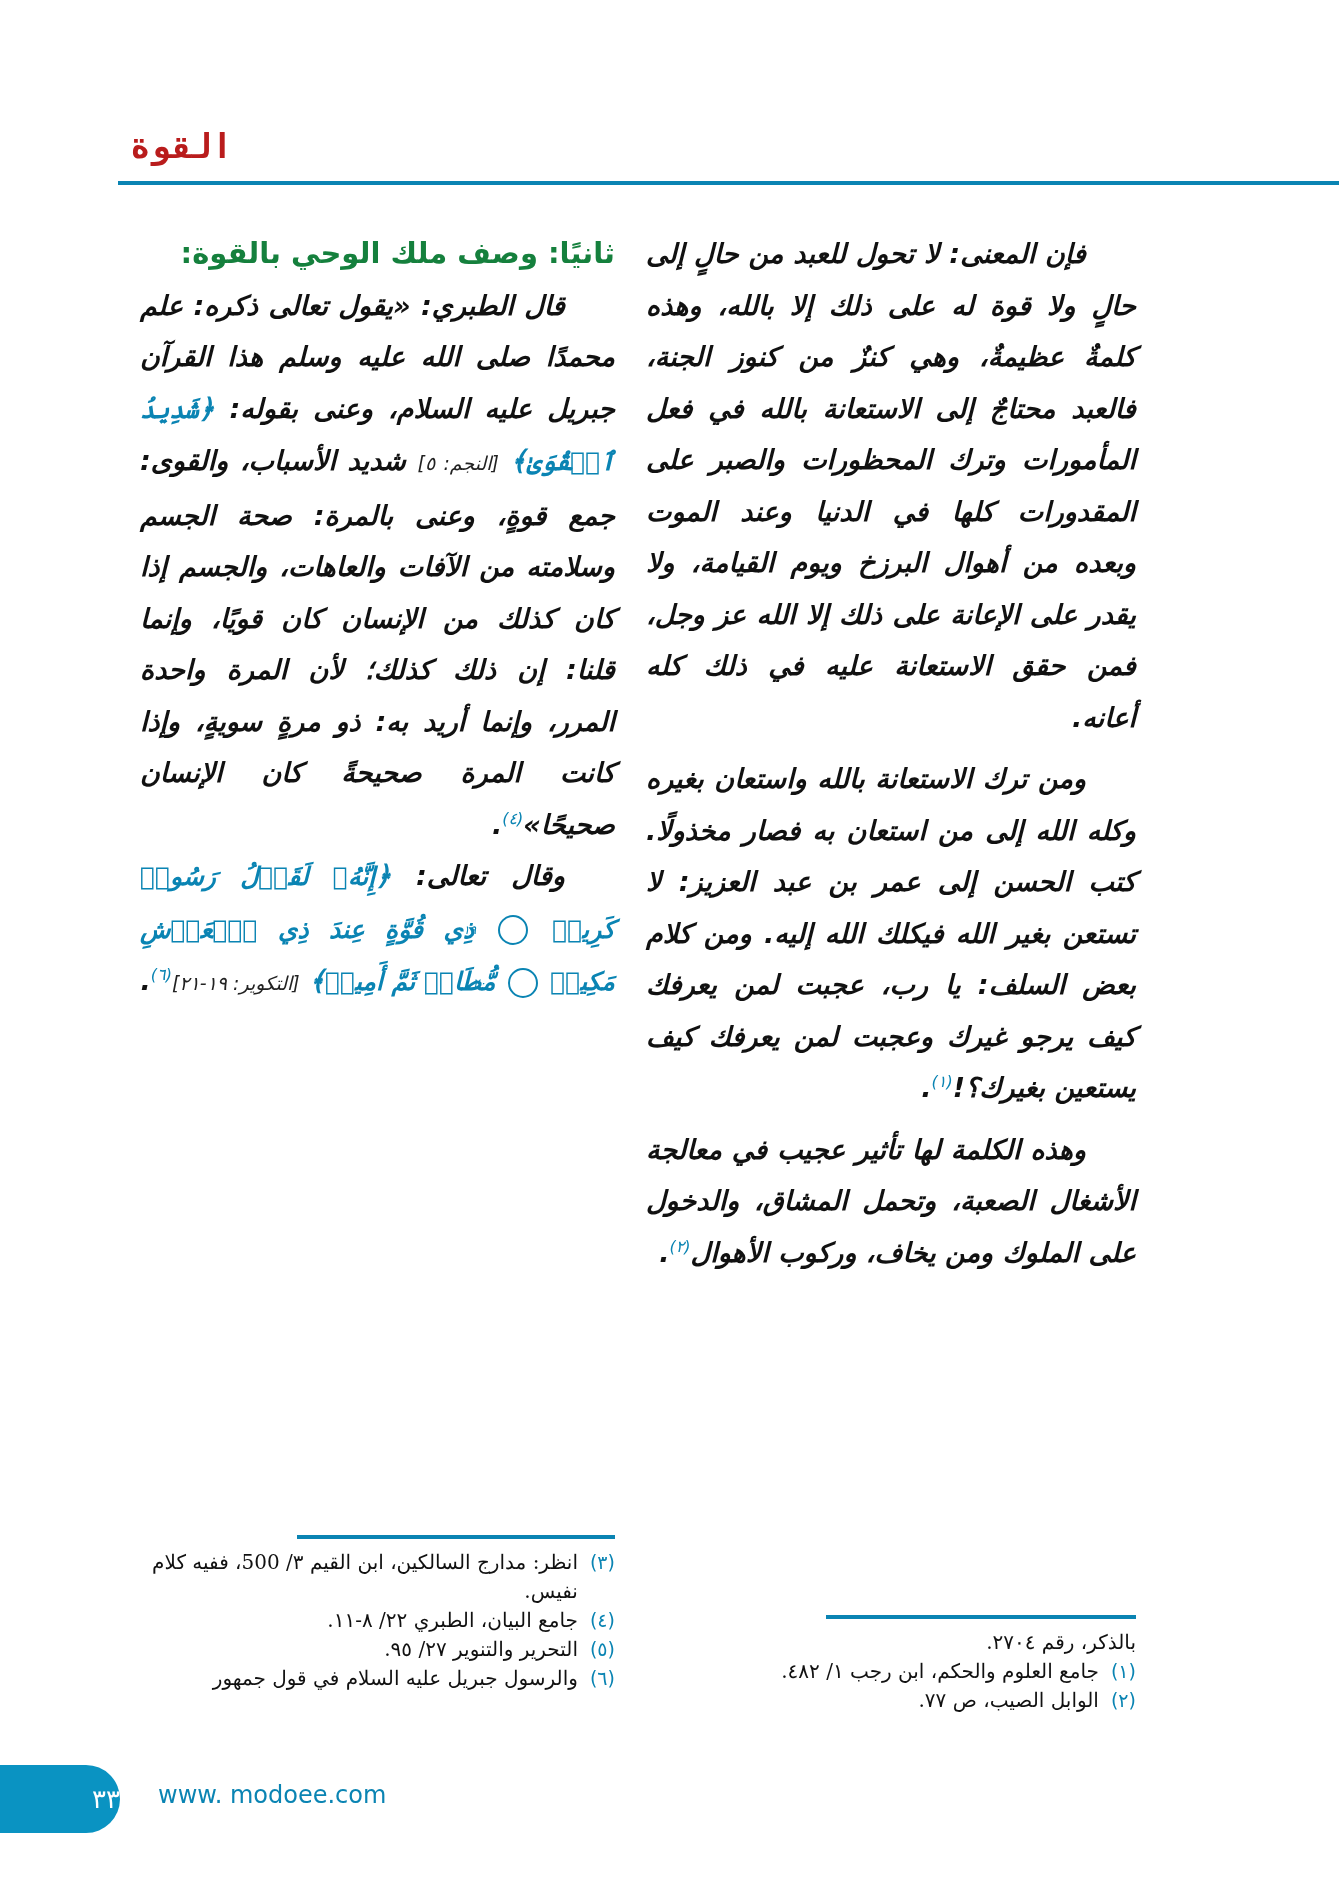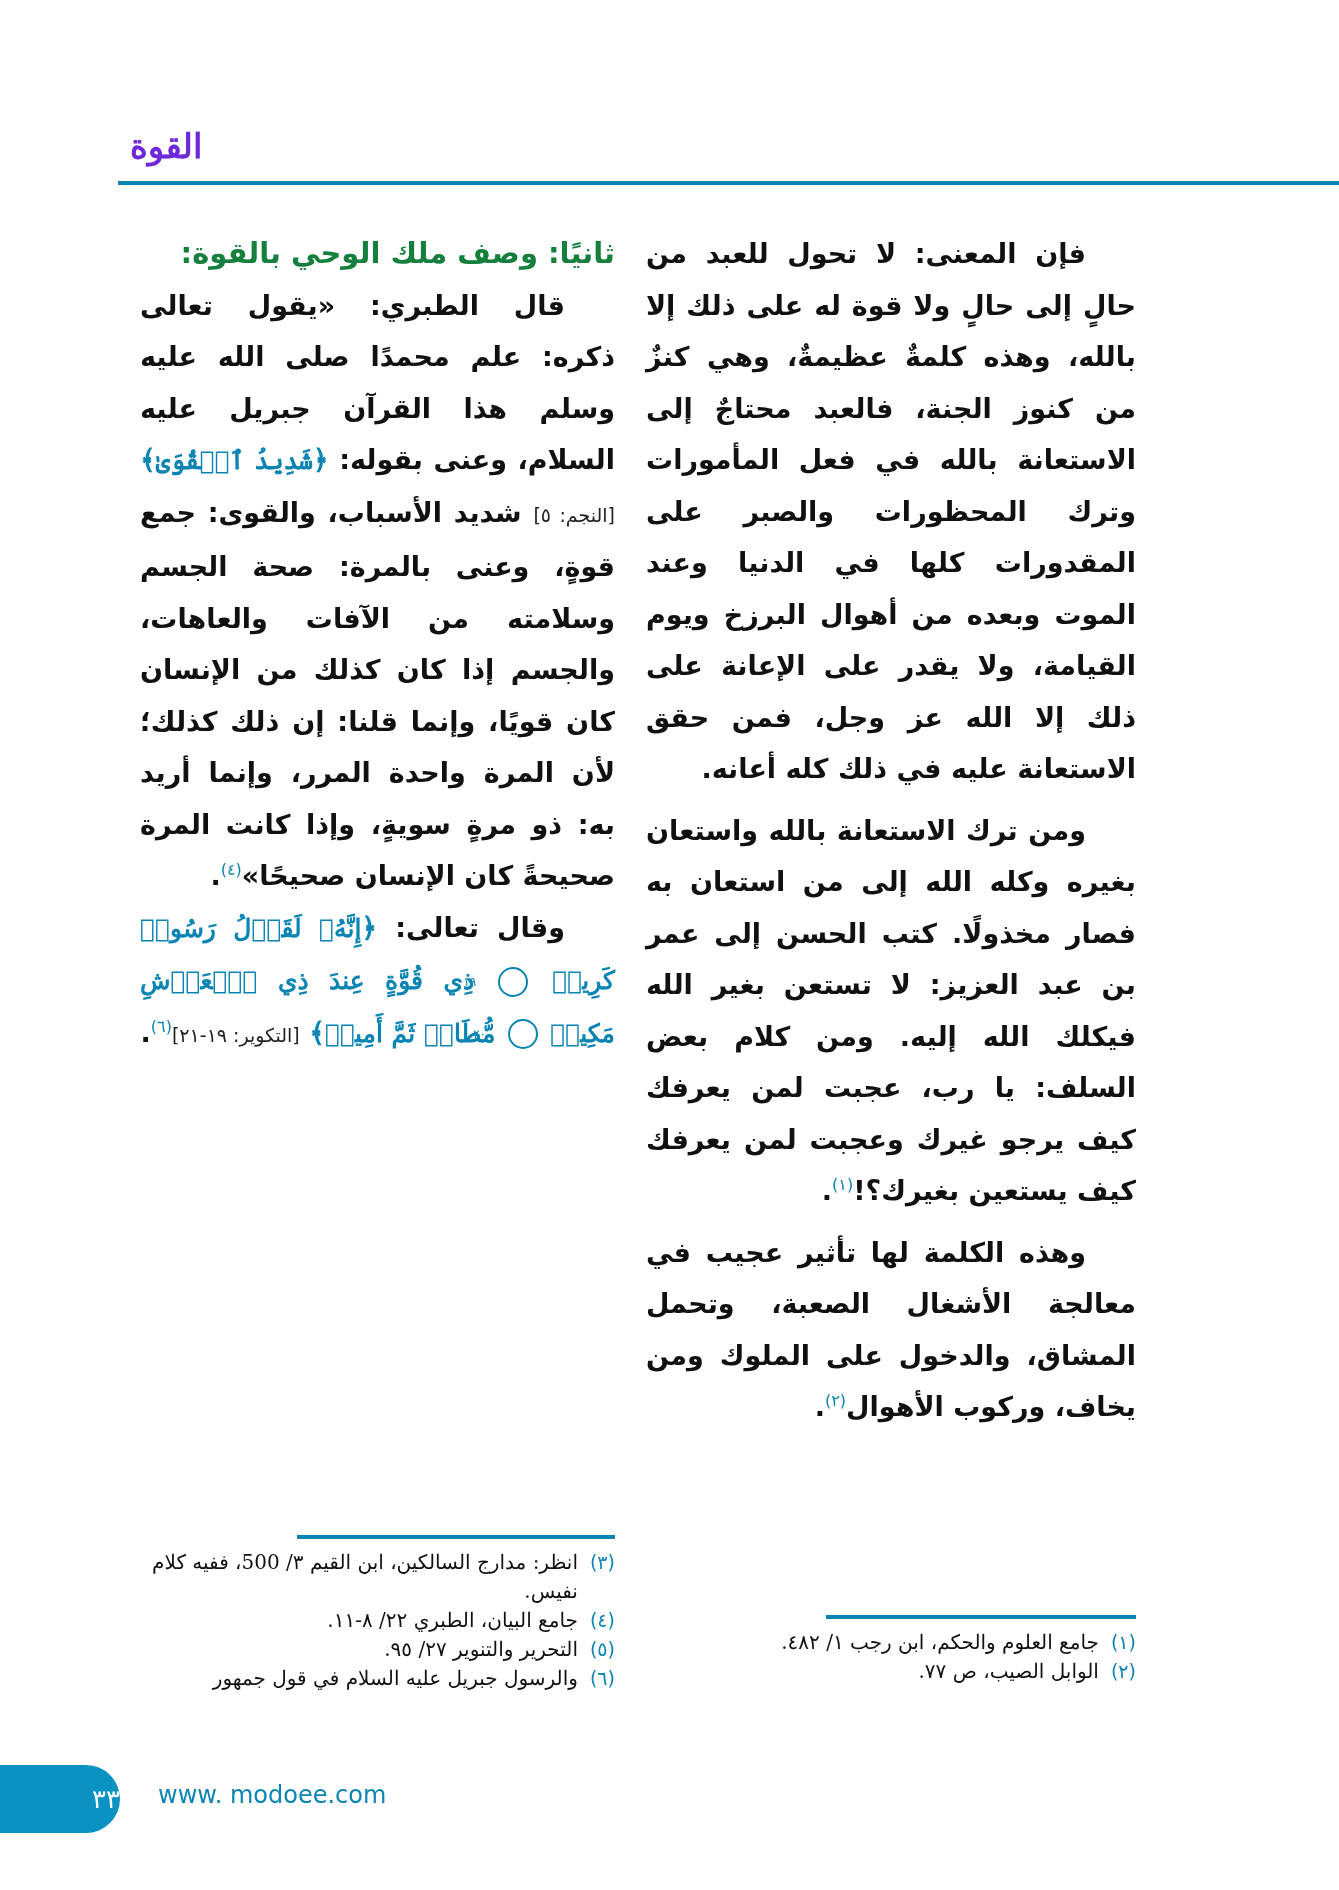--- a/index.html
+++ b/index.html
@@ -2,36 +2,36 @@
 <html><head>
 <meta charset="utf-8">
 <style>
   html, body { margin: 0; padding: 0; background: #ffffff; }
   body {
     width: 1339px; height: 1890px; position: relative; overflow: hidden;
     font-family: "DejaVu Sans", sans-serif; color: #111;
   }
   .header-title {
     position: absolute; left: 130px; top: 126px;
-    font-family: Liberation Sans, sans-serif; font-size: 34px; font-weight: bold;
-    color: #6d28d9; direction: rtl;
+    font-family: Liberation Mono, monospace; font-size: 34px; font-weight: bold;
+    color: #b91c1c; direction: rtl;
   }
   .header-rule {
     position: absolute; left: 118px; right: 0; top: 181px; height: 4px;
     background: #0a84b3;
   }
   .col {
     position: absolute; direction: rtl; text-align: justify;
     font-family: "DejaVu Sans", sans-serif; font-weight: bold;
     font-size: 27px; line-height: 51.5px;
   }
   .col-right { left: 646px; width: 490px; top: 228px; }
   .col-left { left: 140px; width: 475px; top: 228px; }
   .para { margin: 0; text-indent: 0; }
-  .para.indent { text-indent: 50px; }
+  .para.indent { text-indent: 50px; font-style: italic; }
   .para.gap { margin-top: 10px; }
   .heading {
     color: #15803d; font-size: 29px; margin: 0; text-align: right;
   }
   .verse {
     color: #0a84b3; font-family: "DejaVu Serif", serif; font-weight: bold;
     font-size: 25px;
   }
   .ref { font-weight: normal; font-size: 19px; color: #222; }
   .fnref { color: #0a84b3; font-size: 16px; vertical-align: super; line-height: 0; font-weight: normal; }
@@ -118,20 +118,21 @@
       <span class="fn-text">التحرير والتنوير ٢٧/ ٩٥.</span>
     </div>
   <div class="fn-item">
       <span class="fn-num">(٦)</span>
       <span class="fn-text">والرسول جبريل عليه السلام في قول جمهور</span>
     </div>
 </div>
 
 <div class="fn-rule fn-rule-right"></div>
 <div class="footnotes fn-right">
+  <div class="fn-cont">بالذكر، رقم ٢٧٠٤.</div>
   <div class="fn-item">
       <span class="fn-num">(١)</span>
       <span class="fn-text">جامع العلوم والحكم، ابن رجب ١/ ٤٨٢.</span>
     </div>
   <div class="fn-item">
       <span class="fn-num">(٢)</span>
       <span class="fn-text">الوابل الصيب، ص ٧٧.</span>
     </div>
 </div>
 

